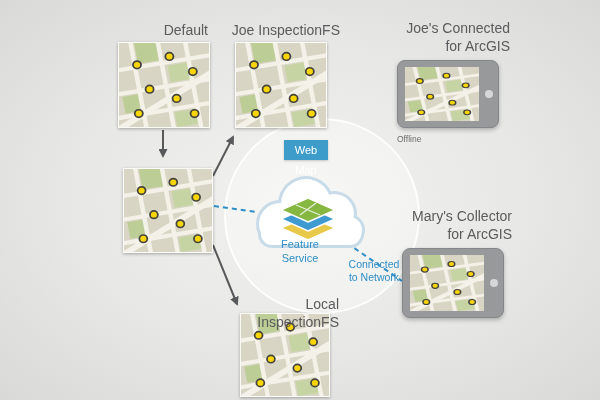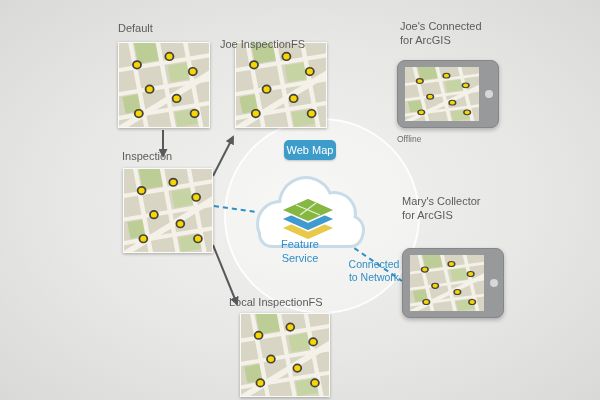--- a/index.html
+++ b/index.html
@@ -4,27 +4,27 @@
 <style>
   html,body{margin:0;padding:0;background:#e6e6e4;}
   .canvas{
     position:relative;width:600px;height:400px;margin:0 auto;overflow:hidden;
     background:radial-gradient(ellipse at center,#f2f2f0 0%,#e7e7e5 55%,#d9d9d7 100%);
     font-family:"Liberation Sans",sans-serif;
   }
   .overlay{position:absolute;left:0;top:0;width:600px;height:400px;z-index:1;}
   .map{position:absolute;z-index:2;border:1px solid #fafaf7;box-shadow:0 1px 3px rgba(0,0,0,.3);background:#d9d5c4;}
   .map svg{display:block;width:100%;height:100%;}
-  .lbl{position:absolute;z-index:3;font-size:11px;color:#5b5b5d;text-align:left;line-height:1.25;}
+  .lbl{position:absolute;z-index:3;font-size:14px;color:#5b5b5d;text-align:right;line-height:1.25;}
   .small-lbl{position:absolute;z-index:3;font-size:8.5px;color:#6b6c6e;line-height:1.5;}
   .blue-lbl{position:absolute;z-index:3;font-size:10.5px;color:#2f8ec6;text-align:center;line-height:1.25;}
   .banner{
-    position:absolute;z-index:3;left:284px;top:140px;width:52px;height:20px;
+    position:absolute;z-index:3;left:284px;top:140px;width:44px;height:20px;
     background:#3e9ccb;color:#ffffff;font-size:11px;line-height:20px;text-align:center;
-    border-radius:5px;box-shadow:0 1px 2px rgba(0,0,0,.2);
+    border-radius:0;box-shadow:0 1px 2px rgba(0,0,0,.2);
   }
   .tablet{position:absolute;z-index:2;background:#98999b;border:1px solid #85868a;border-radius:8px;box-shadow:0 2px 4px rgba(0,0,0,.25);}
   .tablet-screen{position:absolute;left:7px;top:6px;right:19px;bottom:6px;background:#ffffff;overflow:hidden;}
   .tablet-screen svg{display:block;width:100%;height:100%;}
   .tablet-button{position:absolute;right:5px;top:50%;margin-top:-4px;width:8px;height:8px;border-radius:50%;background:#d6d7d8;}
 </style>
 </head>
 <body>
 
 <div class="canvas">
@@ -105,28 +105,27 @@
     </g>
   </svg>
 
   <div class="lbl" style="left:118px;top:22px;width:90px;">Default</div>
   <div class="map" style="left:118px;top:42px;width:90px;height:84px;">
     <svg viewBox="0 0 100 100" preserveAspectRatio="none">
         <use href="#maptile"></use>
       </svg>
   </div>
 
-  <div class="lbl" style="left:220px;top:22px;width:120px;margin-top:16px;">Joe InspectionFS</div>
+  <div class="lbl" style="left:220px;top:22px;width:120px;">Joe InspectionFS</div>
   <div class="map" style="left:235px;top:42px;width:90px;height:84px;">
     <svg viewBox="0 0 100 100" preserveAspectRatio="none">
         <use href="#maptile"></use>
       </svg>
   </div>
 
-  <div class="lbl" style="left:122px;top:150px;width:90px;">Inspection</div>
   <div class="map" style="left:123px;top:168px;width:88px;height:83px;">
     <svg viewBox="0 0 100 100" preserveAspectRatio="none">
         <use href="#maptile"></use>
       </svg>
   </div>
 
   <div class="lbl" style="left:229px;top:296px;width:110px;">Local InspectionFS</div>
   <div class="map" style="left:240px;top:313px;width:88px;height:82px;">
     <svg viewBox="0 0 100 100" preserveAspectRatio="none">
         <use href="#maptile"></use>
@@ -154,21 +153,21 @@
       <svg viewBox="0 0 100 100" preserveAspectRatio="none">
           <use href="#maptile"></use>
         </svg>
     </div>
     <div class="tablet-button"></div>
   </div>
   <div class="small-lbl" style="left:397px;top:133px;width:100px;">
     <div>Offline</div>
   </div>
 
-  <div class="lbl" style="left:402px;top:195px;width:110px;">
+  <div class="lbl" style="left:402px;top:208px;width:110px;">
     <div>Mary's Collector</div>
     <div>for ArcGIS</div>
   </div>
   <div class="tablet" style="left:402px;top:248px;width:100px;height:68px;">
     <div class="tablet-screen">
       <svg viewBox="0 0 100 100" preserveAspectRatio="none">
           <use href="#maptile"></use>
         </svg>
     </div>
     <div class="tablet-button"></div>

